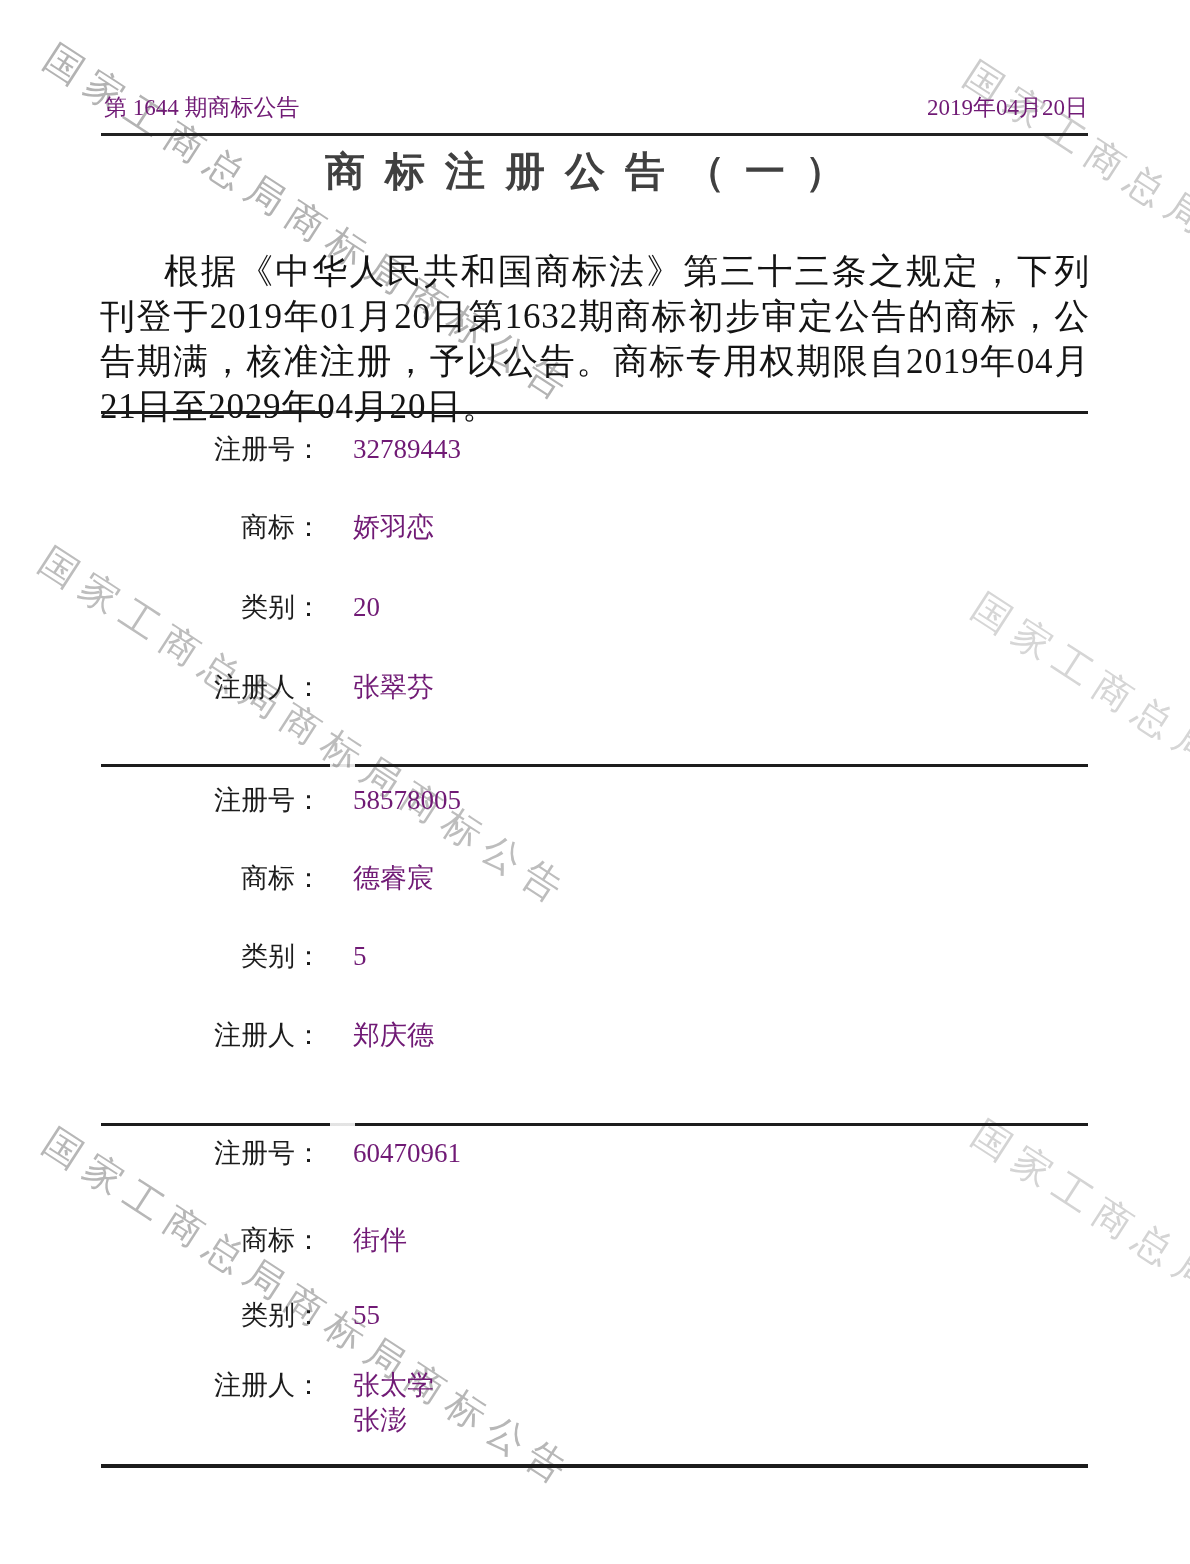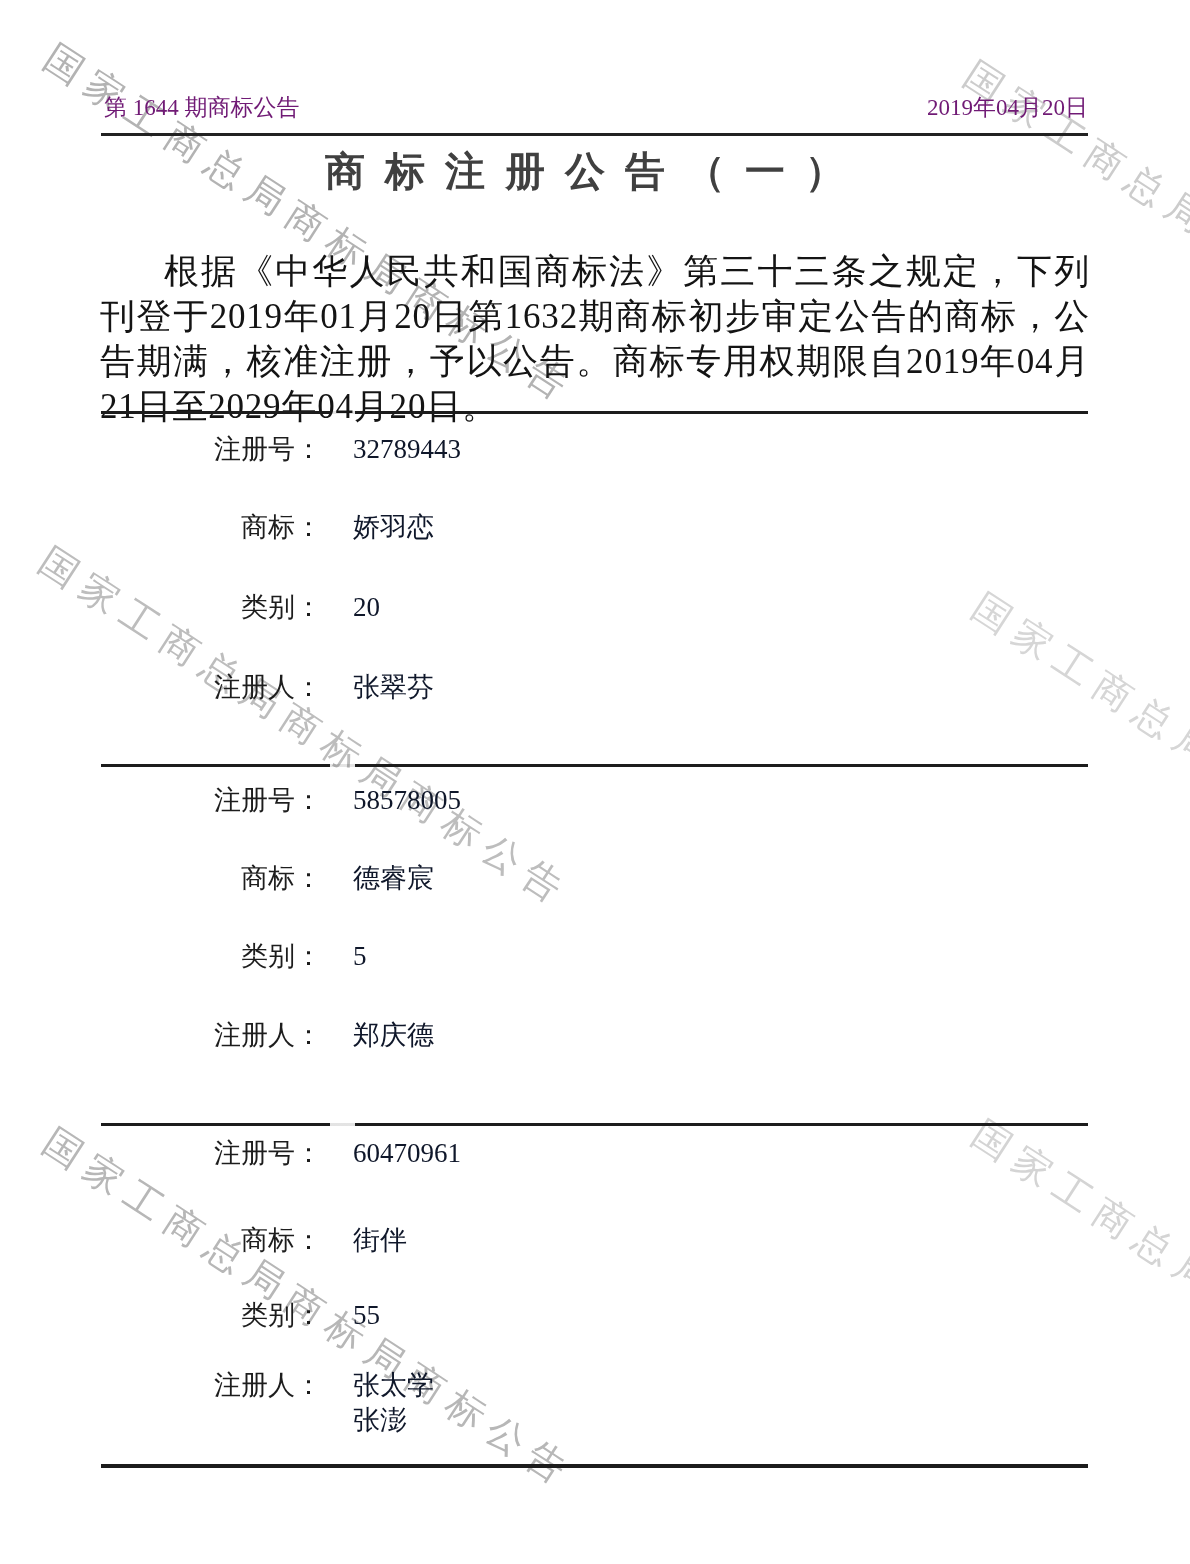--- a/index.html
+++ b/index.html
@@ -64,21 +64,21 @@
   .row{position:absolute;left:100px;width:990px;height:34px;line-height:34px;}
   .row .lab{
     position:absolute;left:0;top:0;width:222px;
     text-align:right;
     font-weight:normal;font-size:27px;
     color:#1d1d1d;
   }
   .row .val{
     position:absolute;left:253px;top:0;
     font-size:27px;
-    color:#0f172a;
+    color:#701a75;
   }
   .row.multi{height:auto;}
   .row.multi .val span{display:block;line-height:35px;}
 </style>
 </head>
 <body>
 
 <div class="page">
 
   <div class="wm" style="left:62px;top:33px;color:#b3b3b3;">国家工商总局商标局商标公告</div>

